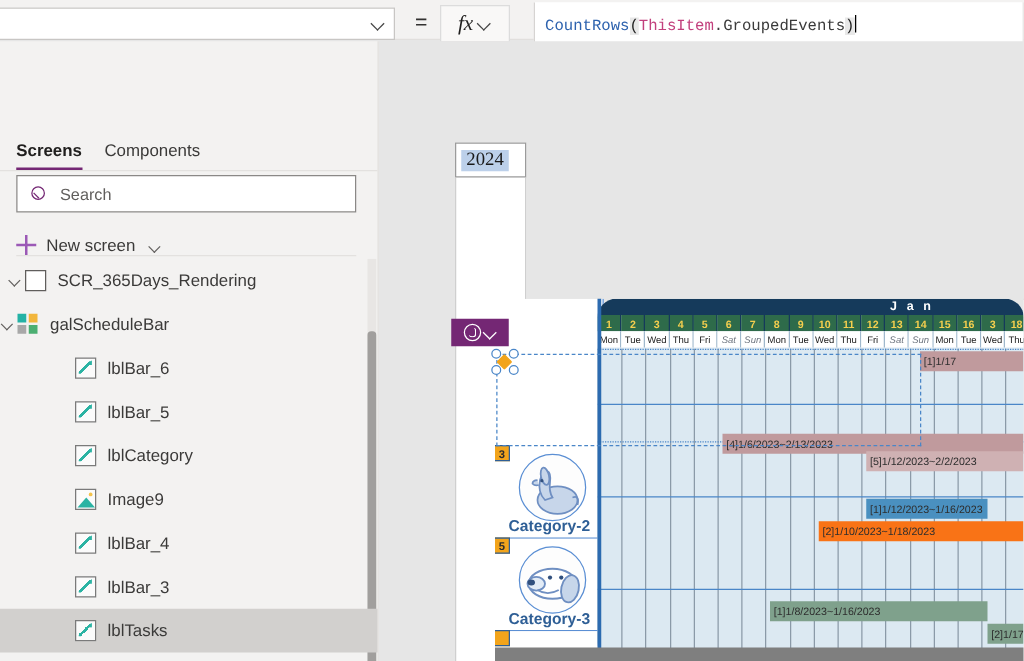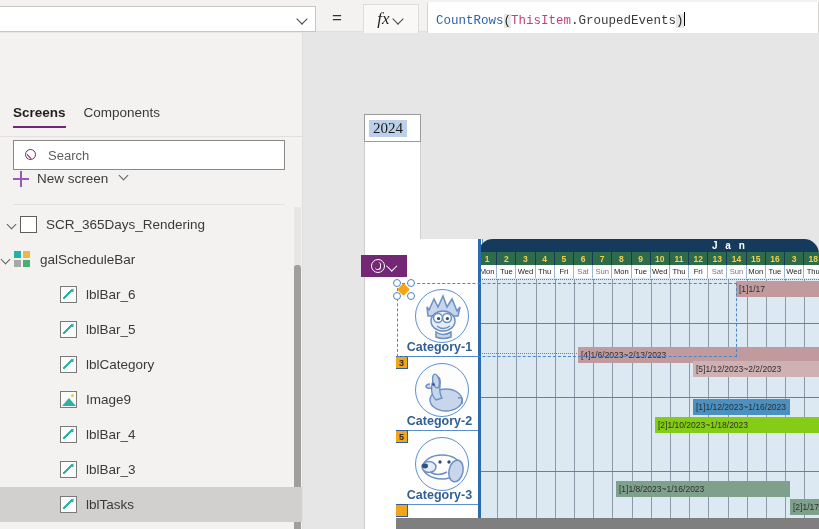--- a/index.html
+++ b/index.html
@@ -44,21 +44,21 @@
     width: 7px; height: 7px;
     border-right: 1.3px solid #444; border-bottom: 1.3px solid #444;
     transform: rotate(45deg);
   }
   .equals {
     position: absolute; left: 332px; top: 11px;
     font-size: 17px; color: #323130; font-weight: 400;
     line-height: 14px;
   }
   .fx-btn {
-    position: absolute; left: 363px; top: 4px;
+    position: absolute; left: 352px; top: 4px;
     width: 56px; height: 30px;
     background: #f9f8f7;
     border: 1px solid #dcdcdc;
     display: flex; align-items: center; justify-content: center;
     gap: 3px;
   }
   .fx-btn .fx-label {
     font-family: "Liberation Serif", serif;
     font-style: italic; font-size: 17px; color: #201f1e;
   }
@@ -169,21 +169,21 @@
   }
   .tv-close::before, .tv-close::after {
     content: ""; position: absolute; left: 1px; top: 8px;
     width: 16px; height: 1.3px; background: #3b3a39;
   }
   .tv-close::before { transform: rotate(45deg); }
   .tv-close::after  { transform: rotate(-45deg); }
 
   .tv-tabs {
     position: absolute; left: 0; top: 72px; width: 303px; height: 32px;
-    display: flex; align-items: flex-start; gap: 18px;
+    display: flex; align-items: flex-end; gap: 18px;
     padding-left: 13px;
     border-bottom: 1px solid #e3e1df;
   }
   .tv-tab {
     font-size: 13.5px; color: #3b3a39; padding-bottom: 8px; position: relative;
   }
   .tv-tab.active { color: #201f1e; font-weight: 600; }
   .tv-tab.active::after {
     content: ""; position: absolute; left: 0; right: 0; bottom: 0;
     height: 2.5px; background: #742774;
@@ -207,21 +207,21 @@
   .icon-search::after {
     content: ""; position: absolute; left: 1px; top: 10px;
     width: 6px; height: 1.4px; background: #742774; transform: rotate(45deg);
     transform-origin: right center;
   }
   .tv-search .ph { font-size: 13px; color: #605e5c; }
 
   .tv-newscreen {
     position: absolute; left: 13px; top: 138px;
     width: 272px; height: 34px;
-    display: flex; align-items: flex-start; gap: 8px;
+    display: flex; align-items: flex-end; gap: 8px;
     border-bottom: 1px solid #e3e1df;
   }
   .icon-plus { width: 16px; height: 16px; position: relative; flex: 0 0 16px; }
   .icon-plus::before {
     content: ""; position: absolute; left: 0; top: 7px; width: 16px; height: 1.6px; background: #9b59b6;
   }
   .icon-plus::after {
     content: ""; position: absolute; left: 7.2px; top: 0px; width: 1.6px; height: 16px; background: #9b59b6;
   }
   .tv-newscreen .lbl { font-size: 13.5px; color: #3b3a39; }
@@ -368,21 +368,21 @@
     font-size: 8.5px; font-weight: 700;
     color: #f5cf4e; background: #2e6b4a;
     border-right: 1px solid #153a5b;
   }
   .wcell {
     width: 19.2px; flex: 0 0 19.2px;
     display: flex; align-items: center; justify-content: center;
     font-size: 7.6px; color: #1a1a1a; background: #ffffff;
     border-right: 1px solid #9fb8cc;
   }
-  .wcell.wk { color: #6f7680; }
+  .wcell.wk { color: #6f7680; font-style: italic; }
 
   
   .grid-body {
     position: absolute; left: 0; top: 40px; width: 341px; height: 250px;
     background: #dce9f2;
     padding-left: 40px;
   }
   .vline {
     position: absolute; top: 0; width: 1px; height: 250px;
     background: #8b9aa8;
@@ -614,37 +614,20 @@
       <div class="tv-row" style="padding-left:60px;">
         
         
       </div>
     </div>
   </div>
 
   <div class="gantt">
 
     <div class="gantt-left">
-      <div class="cat-cell" style="top:44px; height:74px;">
-        <div class="avatar">
-          <svg viewBox="0 0 54 54" width="54" height="54" aria-hidden="true">
-            <g fill="none" stroke="#6f8fc2" stroke-width="1.5">
-              <path d="M13 20 L18 9 L22 17 L27 6 L31 17 L36 9 L41 21 L44 17 L42 26 L12 26 L11 17 Z" fill="#c7d6ea"></path>
-              <ellipse cx="27" cy="31" rx="12" ry="10" fill="#e8eef7"></ellipse>
-              <circle cx="22" cy="28" r="4.4" fill="#ffffff"></circle>
-              <circle cx="31" cy="28" r="4.4" fill="#ffffff"></circle>
-              <circle cx="22.6" cy="28.6" r="1.6" fill="#31507e" stroke="none"></circle>
-              <circle cx="31.4" cy="28.6" r="1.6" fill="#31507e" stroke="none"></circle>
-              <path d="M21 36 Q27 41 34 36"></path>
-              <path d="M20 42 Q27 47 35 42 L35 47 Q27 50 20 47 Z" fill="#c7d6ea"></path>
-            </g>
-          </svg>
-        </div>
-        <div class="cat-label">Category-1</div>
-      </div>
 
       <div class="cat-cell" style="top:118px; height:74px;">
         <div class="row-badge">3</div>
         <div class="avatar">
           <svg viewBox="0 0 54 54" width="54" height="54" aria-hidden="true">
             <g fill="#c7d6ea" stroke="#6f8fc2" stroke-width="1.4">
               <ellipse cx="30" cy="36" rx="16" ry="11"></ellipse>
               <path d="M20 36 Q14 30 16 20 Q18 13 22 13 Q25 14 24 22 Q23 29 26 34 Z"></path>
               <ellipse cx="20" cy="17" rx="3.2" ry="7" transform="rotate(-12 20 17)"></ellipse>
               <path d="M14 20 Q10 20 10 23 Q12 25 15 24"></path>
@@ -748,21 +731,21 @@
         <div class="hline" style="top:44px;"></div>
         <div class="hline-dot" style="top:74px;"></div>
         <div class="hline" style="top:118px;"></div>
         <div class="hline" style="top:192px;"></div>
 
         <div id="bars-layer">
             <div class="bar" style="left: 258px; width: 83px; top: 2px; background: rgb(192, 154, 157);">[1]1/17</div>
             <div class="bar" style="left: 100px; width: 241px; top: 68px; background: rgb(192, 154, 157);">[4]1/6/2023~2/13/2023</div>
             <div class="bar" style="left: 215px; width: 126px; top: 82px; background: rgb(207, 177, 179);">[5]1/12/2023~2/2/2023</div>
             <div class="bar" style="left: 215px; width: 97px; top: 120px; background: rgb(74, 144, 192);">[1]1/12/2023~1/16/2023</div>
-            <div class="bar" style="left: 177px; width: 164px; top: 138px; background: #84cc16;">[2]1/10/2023~1/18/2023</div>
+            <div class="bar" style="left: 177px; width: 164px; top: 138px; background: #f97316;">[2]1/10/2023~1/18/2023</div>
             <div class="bar" style="left: 138px; width: 174px; top: 202px; background: rgb(127, 161, 140);">[1]1/8/2023~1/16/2023</div>
             <div class="bar" style="left: 312px; width: 29px; top: 220px; background: rgb(127, 161, 140);">[2]1/17</div>
           </div>
       </div>
     </div>
   </div>
 
   <div class="gantt-leftedge"></div>
   <div class="gantt-bottom-bar"></div>
 

